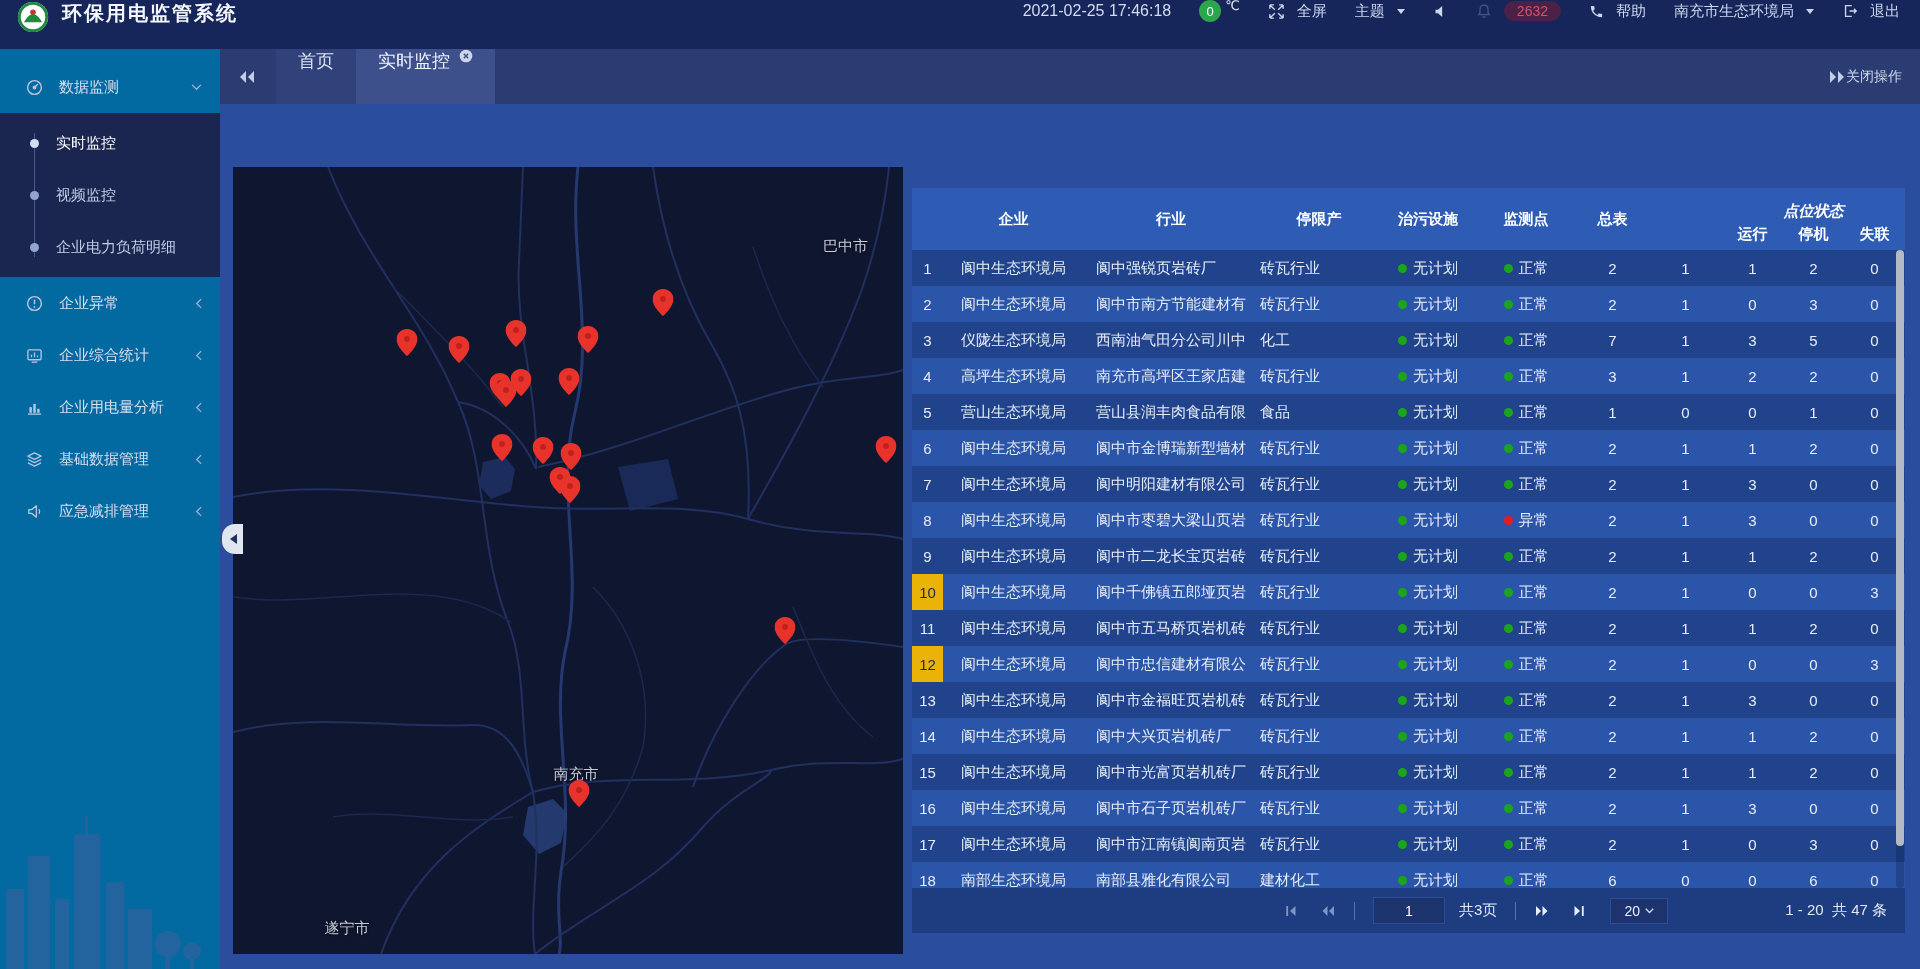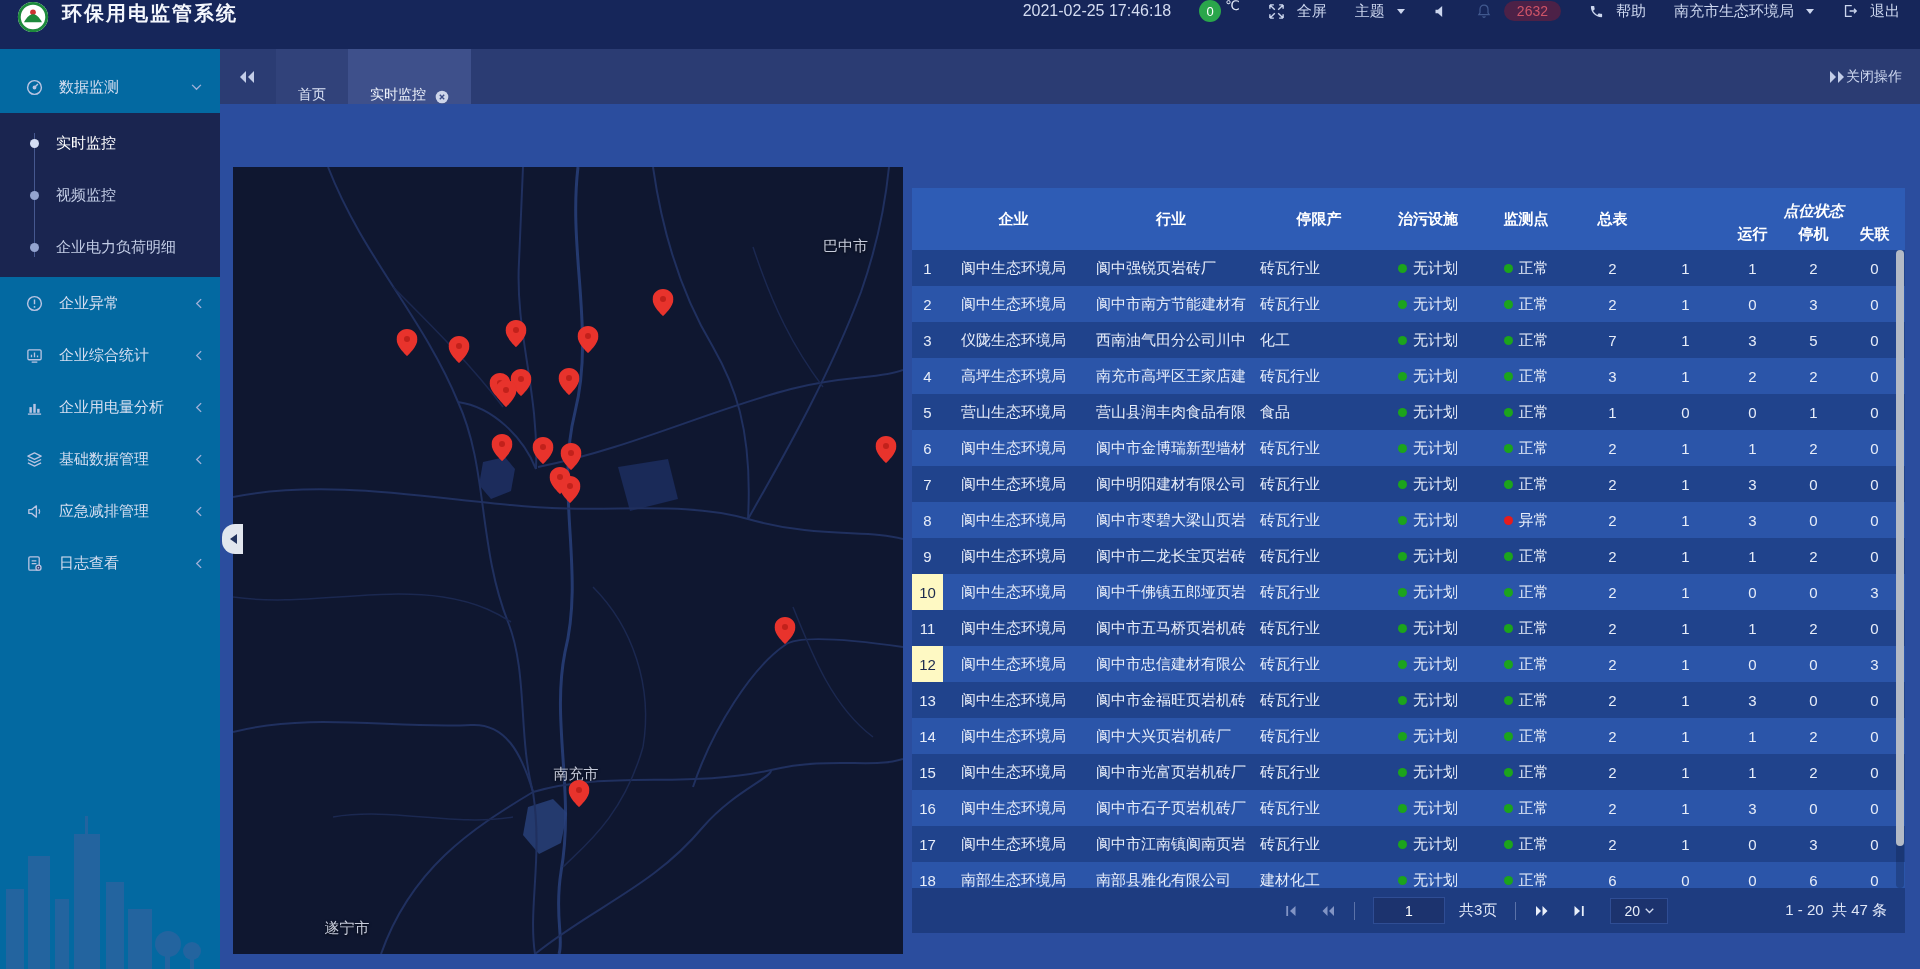--- a/index.html
+++ b/index.html
@@ -32,21 +32,21 @@
   .sub-item{height:52px;display:flex;align-items:center;padding-left:30px;font-size:15px;color:#c3cde6;cursor:pointer;position:relative}
   .sub-dot{width:9px;height:9px;border-radius:50%;background:#94a4cf;margin-right:17px;position:relative;z-index:1}
   .sub-item.active{color:#ffffff}
   .sub-item.active .sub-dot{background:#d4ddf4}
   .skyline{position:absolute;bottom:0;left:0;opacity:.45}
 
   
   .tabbar{position:absolute;left:220px;top:49px;width:1700px;height:55px;background:#2b3c73;display:flex;align-items:center;color:#d9e1f4;z-index:4}
   .tab-arrow{margin-left:18px;color:#c3cde8;display:flex;cursor:pointer}
   .tabs{display:flex;height:100%;margin-left:20px;align-items:stretch}
-  .tab{display:flex;align-items:flex-end;gap:9px;padding:0 22px;font-size:14px;background:#31427a;cursor:pointer;color:#dce3f5}
+  .tab{display:flex;align-items:flex-start;gap:9px;padding:0 22px;font-size:18px;background:#31427a;cursor:pointer;color:#dce3f5}
   .tab.active{background:#3e508b;color:#eef2fb}
   .tab .tclose{display:flex}
   .tabbar-right{margin-left:auto;display:flex;align-items:center;padding-right:18px;font-size:14px;color:#cdd7ef}
   .tabbar-right .close-ops{cursor:pointer}
 
   
   .statsbar{position:absolute;left:220px;top:104px;width:1700px;height:40px;display:flex;align-items:center;gap:60px;padding-left:14px;color:#dce3f4;font-size:15px;z-index:3}
 
   
   .map-panel{position:absolute;left:233px;top:167px;width:670px;height:787px;background:#0f1730;overflow:hidden;z-index:2}
@@ -69,21 +69,21 @@
   .th{grid-row:1/3;display:flex;align-items:center;justify-content:center;white-space:nowrap}
   .th-group{grid-column:9/12;grid-row:1;display:flex;align-items:flex-end;justify-content:center;font-style:italic;padding-bottom:1px}
   .th-sub{grid-row:2;display:flex;align-items:flex-start;justify-content:center;padding-top:3px}
 
   .tbody{position:absolute;top:95px;left:0;width:993px;height:638px;overflow:hidden}
   .trow{display:grid;height:36px;align-items:center;color:#e7edf9;font-size:15px;cursor:pointer}
   .trow.odd{background:#20438c}
   .trow.even{background:#2b55a9}
   .cell-num{text-align:center}
   .cell-idx{height:36px;display:flex;align-items:center;justify-content:center}
-  .cell-idx.sel{background:#fef9c3;color:#1c2a4e}
+  .cell-idx.sel{background:#eab308;color:#1c2a4e}
   .cell-txt{padding-left:18px;white-space:nowrap;overflow:hidden}
   .cell-ind{padding-left:2px;white-space:nowrap;overflow:hidden}
   .status{display:flex;align-items:center;justify-content:center;gap:6px;white-space:nowrap}
   .dotc{width:9px;height:9px;border-radius:50%;flex:0 0 auto}
 
   .scroll-track{position:absolute;right:1px;top:95px;width:8px;height:638px;background:rgba(12,24,58,.28);border-radius:4px}
   .scroll-thumb{position:absolute;right:1px;top:95px;width:8px;height:596px;background:#b3bac6;border-radius:4px;cursor:pointer}
 
   .pager{position:absolute;left:0;top:733px;width:993px;height:45px;background:#1e3c80;display:flex;align-items:center;color:#dfe6f6;font-size:15px;padding-left:372px}
   .pgbtn{display:flex;align-items:center;cursor:pointer}
@@ -268,36 +268,20 @@
           </span>
         </div>
         <div class="side-item">
           <span class="side-ico">
             <svg width="17" height="17" viewBox="0 0 18 18" fill="none" stroke="currentColor" stroke-width="1.4" stroke-linejoin="round">
               <path d="M3 7v4h3l5 4V3L6 7H3z"></path>
               <path d="M13.6 6.6c1 1.2 1 3.6 0 4.8"></path>
             </svg>
           </span>
           <span>应急减排管理</span>
-          <span class="side-chev">
-            <svg width="7" height="11" viewBox="0 0 8 12">
-              <path d="M7 1L2 6l5 5" fill="none" stroke="currentColor" stroke-width="1.6"></path>
-            </svg>
-          </span>
-        </div>
-        <div class="side-item">
-          <span class="side-ico">
-            <svg width="17" height="17" viewBox="0 0 18 18" fill="none" stroke="currentColor" stroke-width="1.4">
-              <rect x="3" y="2" width="11" height="14" rx="1.3"></rect>
-              <path d="M6 6.2h5M6 9.2h5"></path>
-              <circle cx="13.2" cy="13.4" r="2.7" fill="#25376e"></circle>
-              <circle cx="13.2" cy="13.4" r="0.9" fill="currentColor" stroke="none"></circle>
-            </svg>
-          </span>
-          <span>日志查看</span>
           <span class="side-chev">
             <svg width="7" height="11" viewBox="0 0 8 12">
               <path d="M7 1L2 6l5 5" fill="none" stroke="currentColor" stroke-width="1.6"></path>
             </svg>
           </span>
         </div>
       </div>
     <svg class="skyline" width="220" height="175" viewBox="0 0 220 175">
       <g fill="#4a5f9e">
         <rect x="6" y="95" width="18" height="80"></rect>

